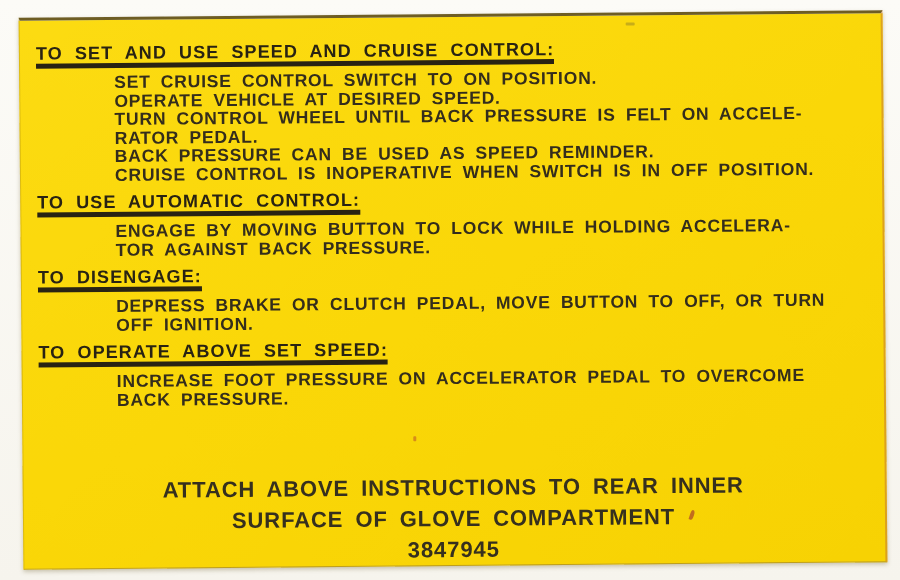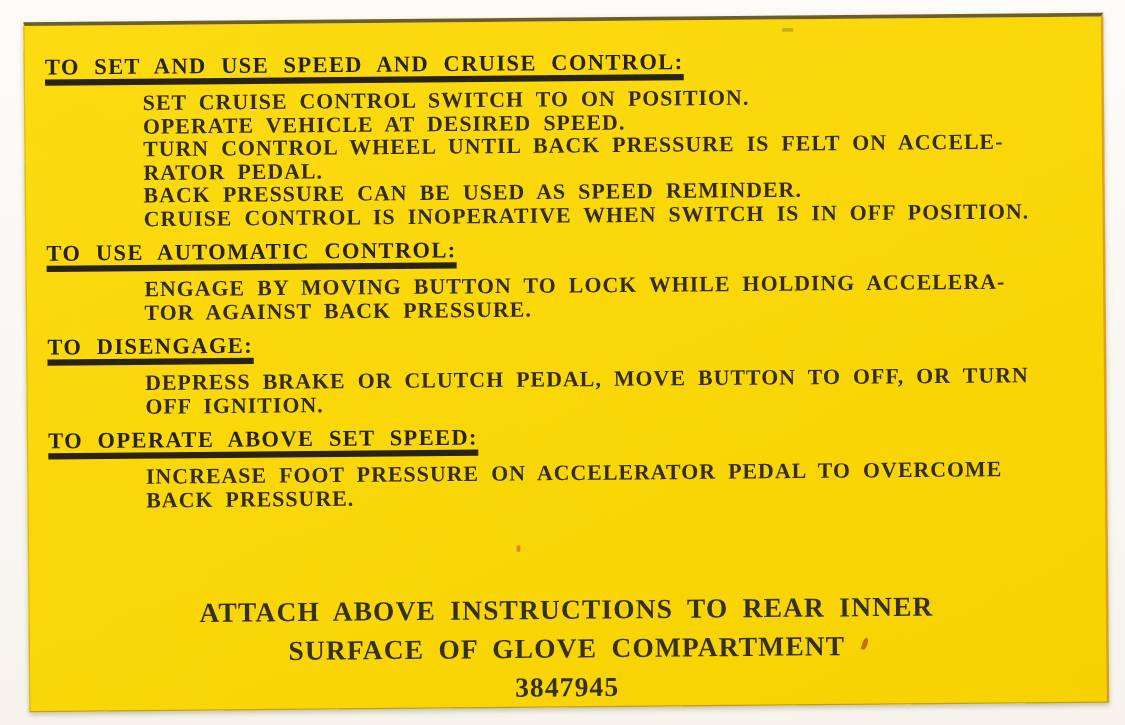--- a/index.html
+++ b/index.html
@@ -10,21 +10,20 @@
     overflow: hidden;
     background: #fbfaf5;
     font-family: "Liberation Sans", sans-serif;
   }
   .scan {
     position: relative;
     width: 900px;
     height: 580px;
     background: linear-gradient(180deg, #fcfbf7 0%, #f6f4ed 100%);
     overflow: hidden;
-    font-family: Liberation Serif, serif;
   }
   .card {
     position: absolute;
     left: 21px;
     top: 14px;
     width: 864px;
     height: 552px;
     box-sizing: border-box;
     padding: 24px 18px 0 16px;
     background: linear-gradient(155deg, #fcdb12 0%, #fad708 50%, #f7d203 100%);

